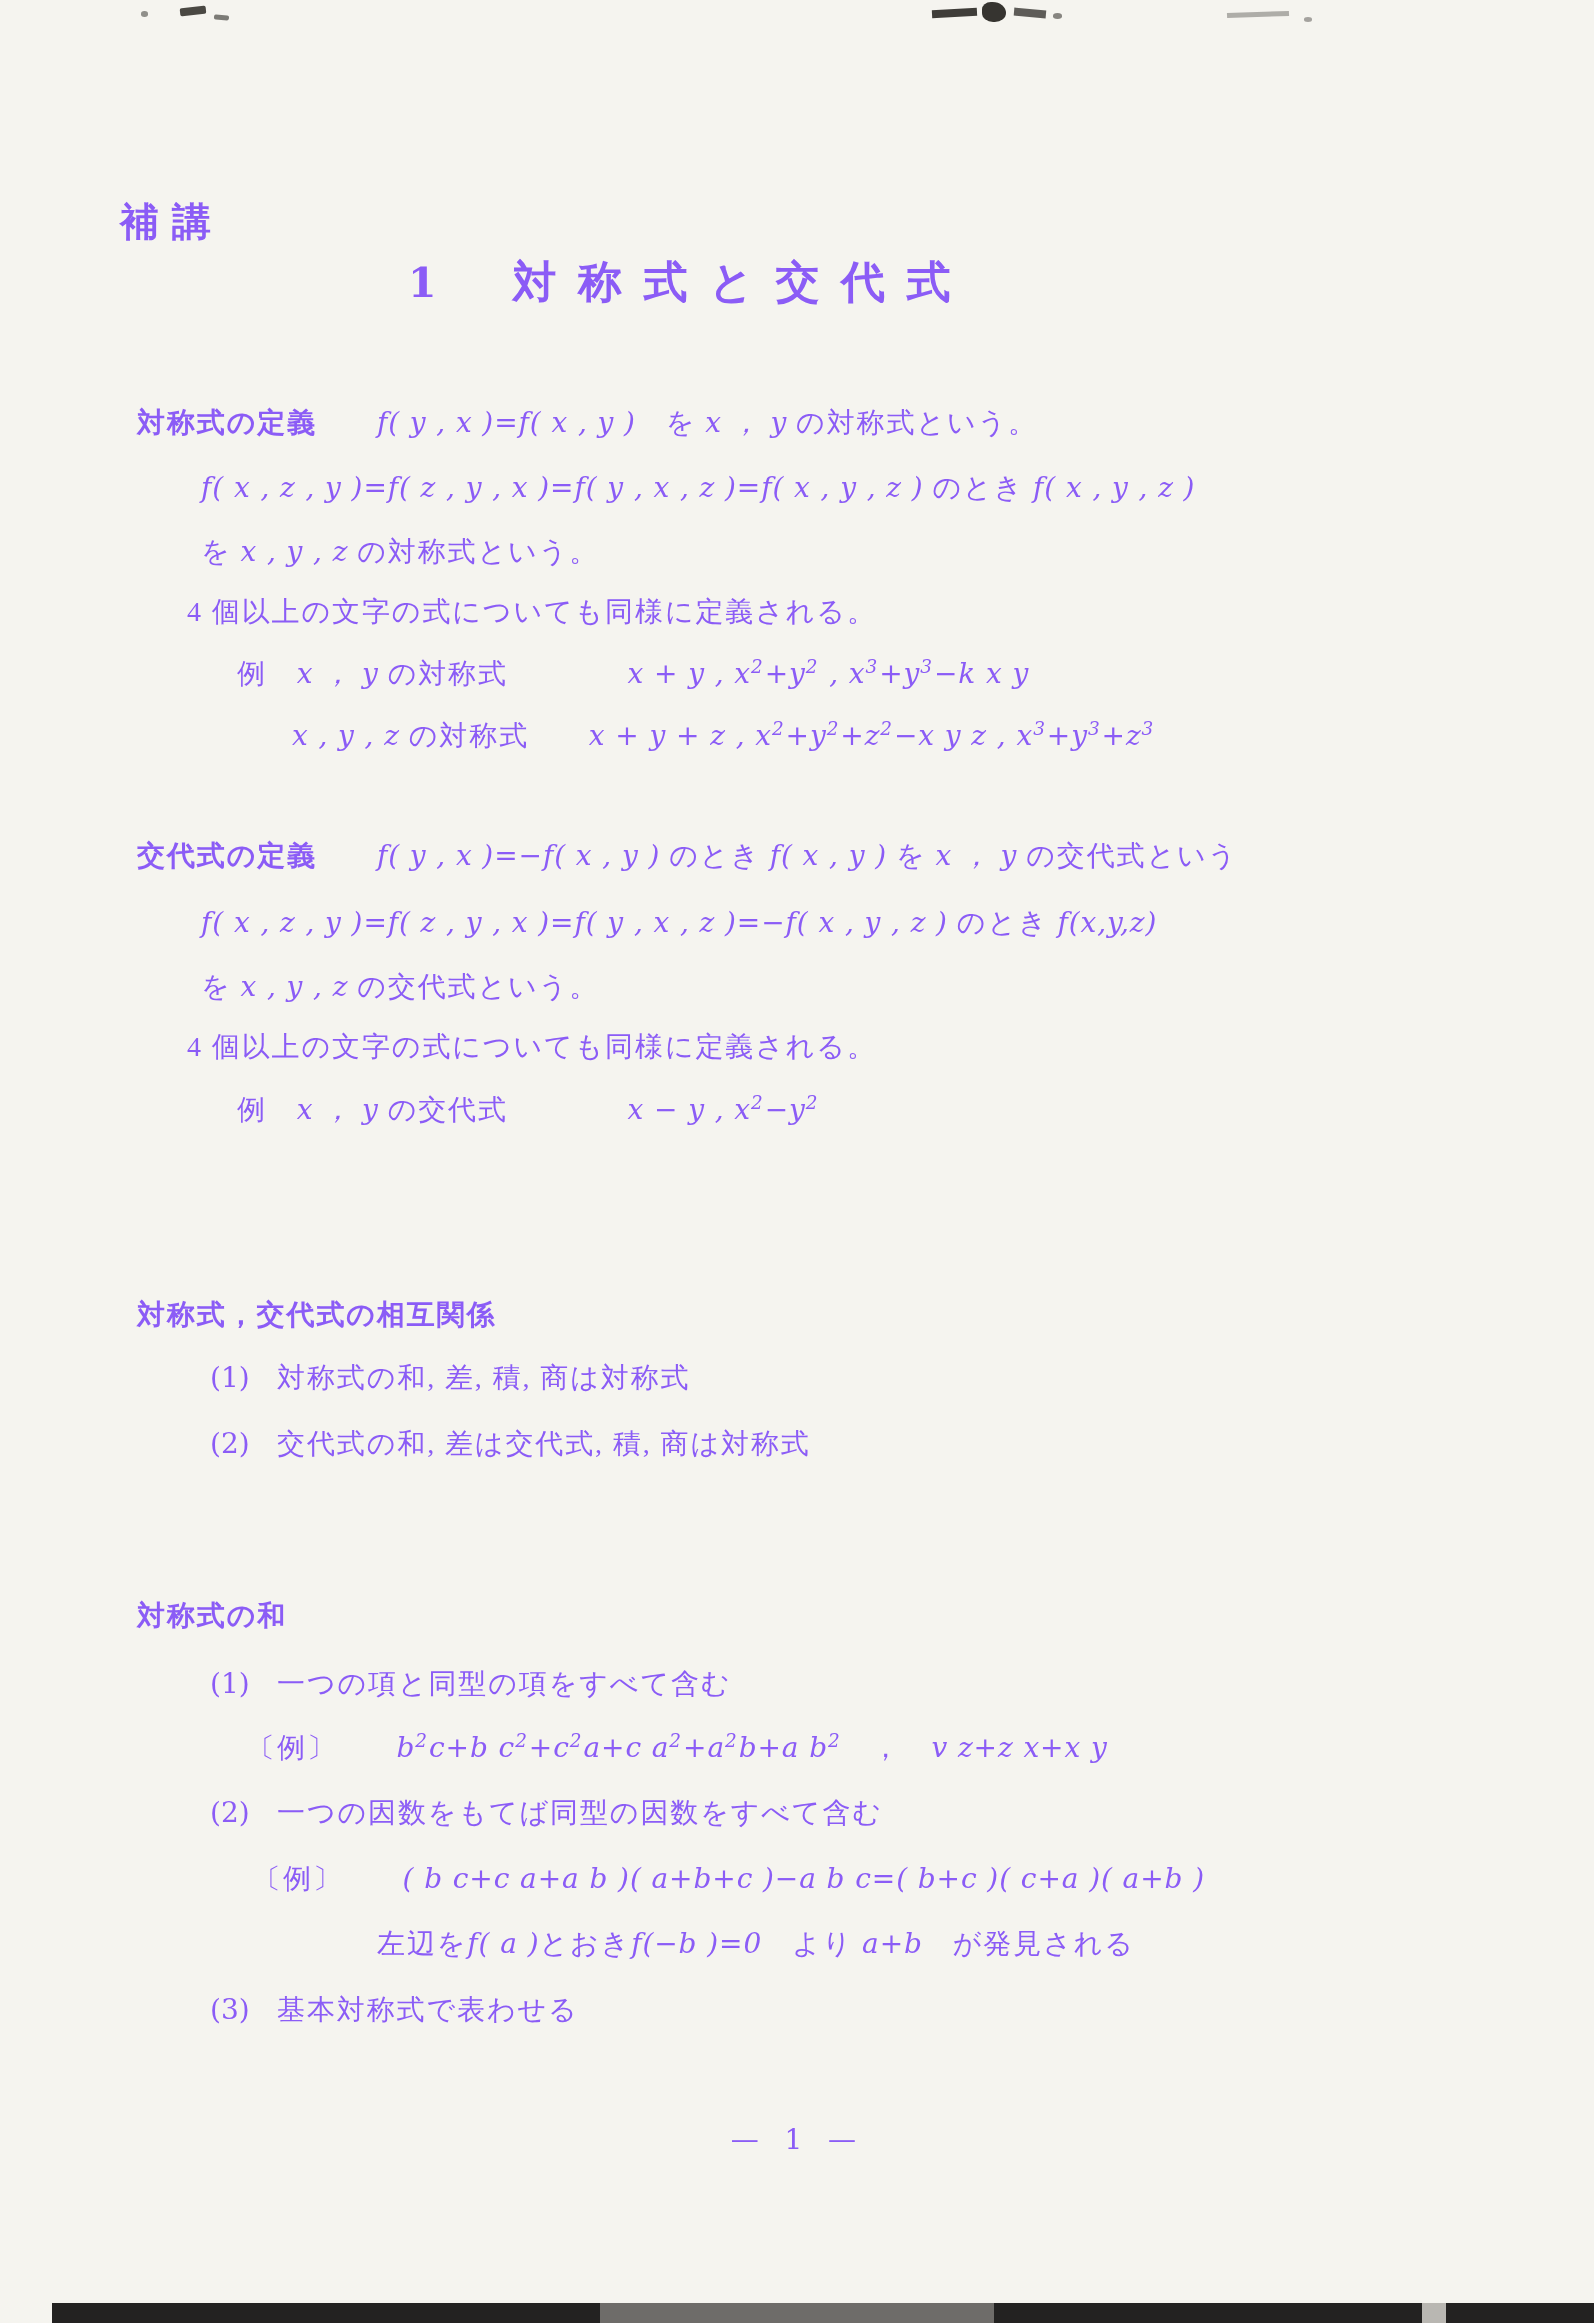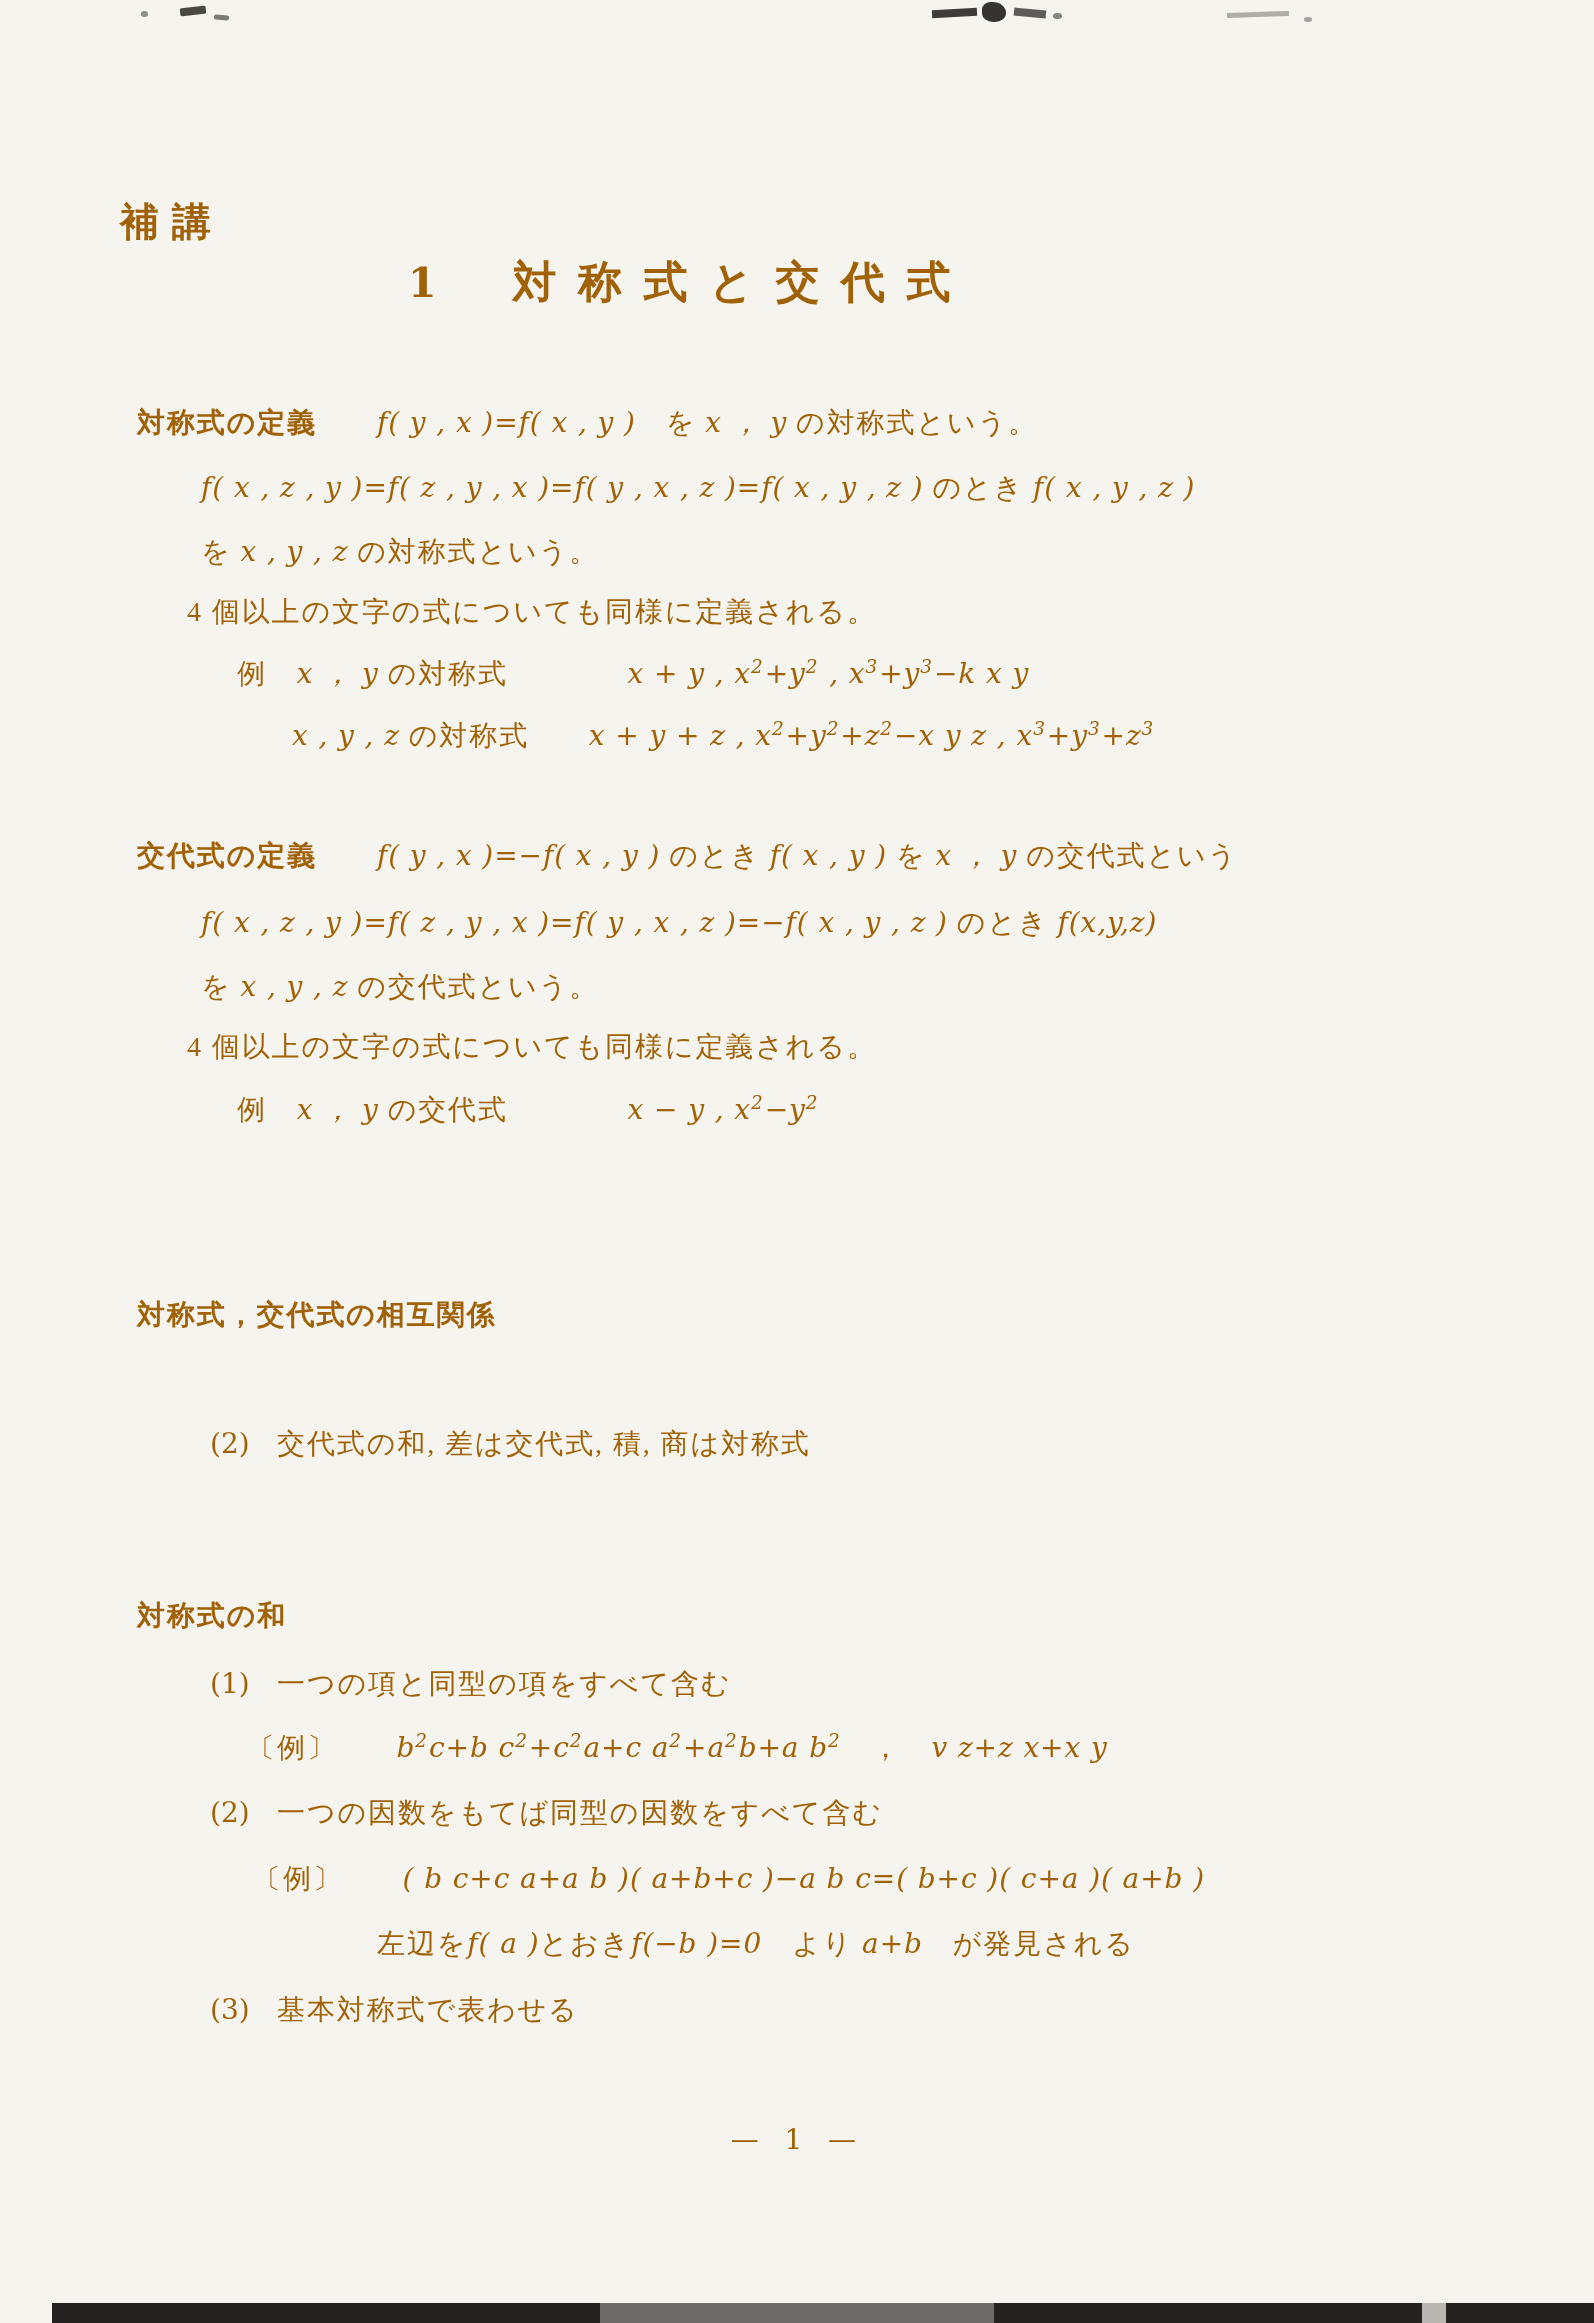--- a/index.html
+++ b/index.html
@@ -2,21 +2,21 @@
 <html style="font-size:15px"><head>
 <meta charset="utf-8">
 <style>
   html,body{margin:0;padding:0;background:#888;}
   .page{
     position:relative;
     width:1595px;height:2324px;
     background:#f5f4ef;
     overflow:hidden;
     font-family:"Liberation Serif","DejaVu Serif",serif;
-    color:#a16207;
+    color:#8b5cf6;
   }
   
   .l{
     position:absolute;
     font-size:28px;
     letter-spacing:1.9px;
     white-space:nowrap;
     line-height:1.25;
   }
   .seg-jp{font-family:"Liberation Serif","DejaVu Serif",serif;}
@@ -109,20 +109,21 @@
   <div class="l" id="sym-ex1"><span class="seg-jp">例　</span><span class="seg-m">x ， y</span><span class="seg-jp"> の対称式</span><span class="seg-jp">　　　　</span><span class="seg-m">x + y , x</span><span class="seg-sup">2</span><span class="seg-m">+y</span><span class="seg-sup">2</span><span class="seg-m"> , x</span><span class="seg-sup">3</span><span class="seg-m">+y</span><span class="seg-sup">3</span><span class="seg-m">−k x y</span></div>
   <div class="l" id="sym-ex2"><span class="seg-m">x , y , z</span><span class="seg-jp"> の対称式</span><span class="seg-jp">　　</span><span class="seg-m">x + y + z , x</span><span class="seg-sup">2</span><span class="seg-m">+y</span><span class="seg-sup">2</span><span class="seg-m">+z</span><span class="seg-sup">2</span><span class="seg-m">−x y z , x</span><span class="seg-sup">3</span><span class="seg-m">+y</span><span class="seg-sup">3</span><span class="seg-m">+z</span><span class="seg-sup">3</span></div>
 
   <div class="l" id="alt-l1"><span class="seg-hd">交代式の定義</span><span class="seg-jp">　　</span><span class="seg-m">f( y , x )=−f( x , y )</span><span class="seg-jp"> のとき </span><span class="seg-m">f( x , y )</span><span class="seg-jp"> を </span><span class="seg-m">x ， y</span><span class="seg-jp"> の交代式という</span></div>
   <div class="l" id="alt-l2"><span class="seg-m">f( x , z , y )=f( z , y , x )=f( y , x , z )=−f( x , y , z )</span><span class="seg-jp"> のとき </span><span class="seg-m">f(x,y,z)</span></div>
   <div class="l" id="alt-l3"><span class="seg-jp">を </span><span class="seg-m">x , y , z</span><span class="seg-jp"> の交代式という。</span></div>
   <div class="l" id="alt-l4"><span class="seg-jp">4 個以上の文字の式についても同様に定義される。</span></div>
   <div class="l" id="alt-ex1"><span class="seg-jp">例　</span><span class="seg-m">x ， y</span><span class="seg-jp"> の交代式</span><span class="seg-jp">　　　　</span><span class="seg-m">x − y , x</span><span class="seg-sup">2</span><span class="seg-m">−y</span><span class="seg-sup">2</span></div>
 
   <div class="l" id="rel-h"><span class="seg-hd">対称式，交代式の相互関係</span></div>
+  <div class="l" id="rel-1"><span class="seg-num">(1)</span><span class="seg-jp">対称式の和, 差, 積, 商は対称式</span></div>
   <div class="l" id="rel-2"><span class="seg-num">(2)</span><span class="seg-jp">交代式の和, 差は交代式, 積, 商は対称式</span></div>
 
   <div class="l" id="prop-h"><span class="seg-hd">対称式の和</span></div>
   <div class="l" id="prop-1"><span class="seg-num">(1)</span><span class="seg-jp">一つの項と同型の項をすべて含む</span></div>
   <div class="l" id="prop-ex1"><span class="seg-jp">〔例〕</span><span class="seg-jp">　　</span><span class="seg-m">b</span><span class="seg-sup">2</span><span class="seg-m">c+b c</span><span class="seg-sup">2</span><span class="seg-m">+c</span><span class="seg-sup">2</span><span class="seg-m">a+c a</span><span class="seg-sup">2</span><span class="seg-m">+a</span><span class="seg-sup">2</span><span class="seg-m">b+a b</span><span class="seg-sup">2</span><span class="seg-jp">　，　</span><span class="seg-m">v z+z x+x y</span></div>
   <div class="l" id="prop-2"><span class="seg-num">(2)</span><span class="seg-jp">一つの因数をもてば同型の因数をすべて含む</span></div>
   <div class="l" id="prop-ex2"><span class="seg-jp">〔例〕</span><span class="seg-jp">　　</span><span class="seg-m">( b c+c a+a b )( a+b+c )−a b c=( b+c )( c+a )( a+b )</span></div>
   <div class="l" id="prop-note"><span class="seg-jp">左辺を</span><span class="seg-m">f( a )</span><span class="seg-jp">とおき</span><span class="seg-m">f(−b )=0</span><span class="seg-jp">　より </span><span class="seg-m">a+b</span><span class="seg-jp">　が発見される</span></div>
   <div class="l" id="prop-3"><span class="seg-num">(3)</span><span class="seg-jp">基本対称式で表わせる</span></div>
 

